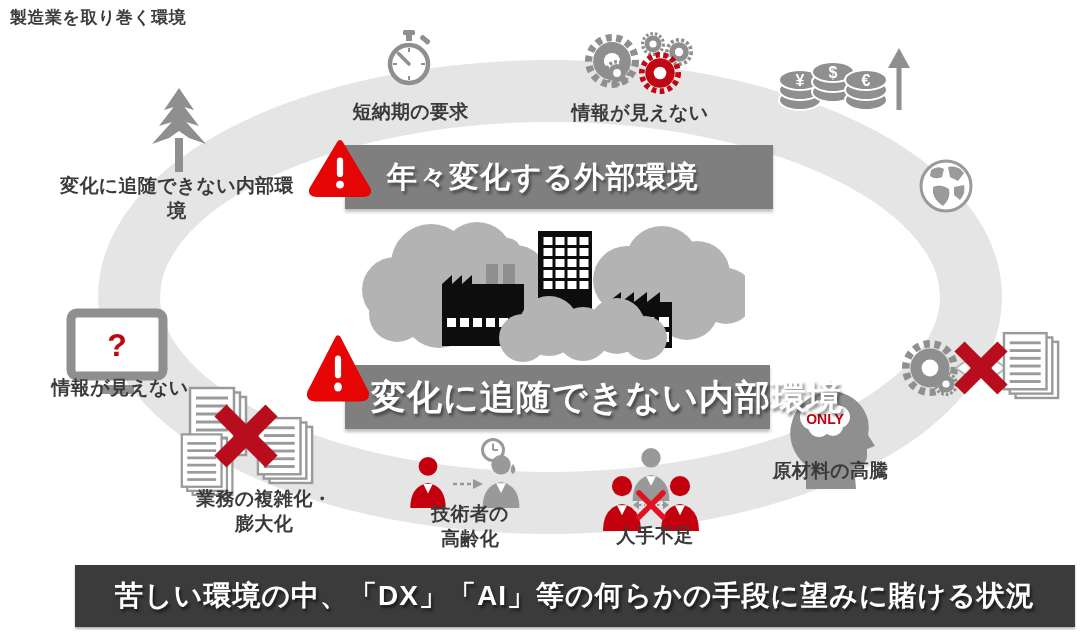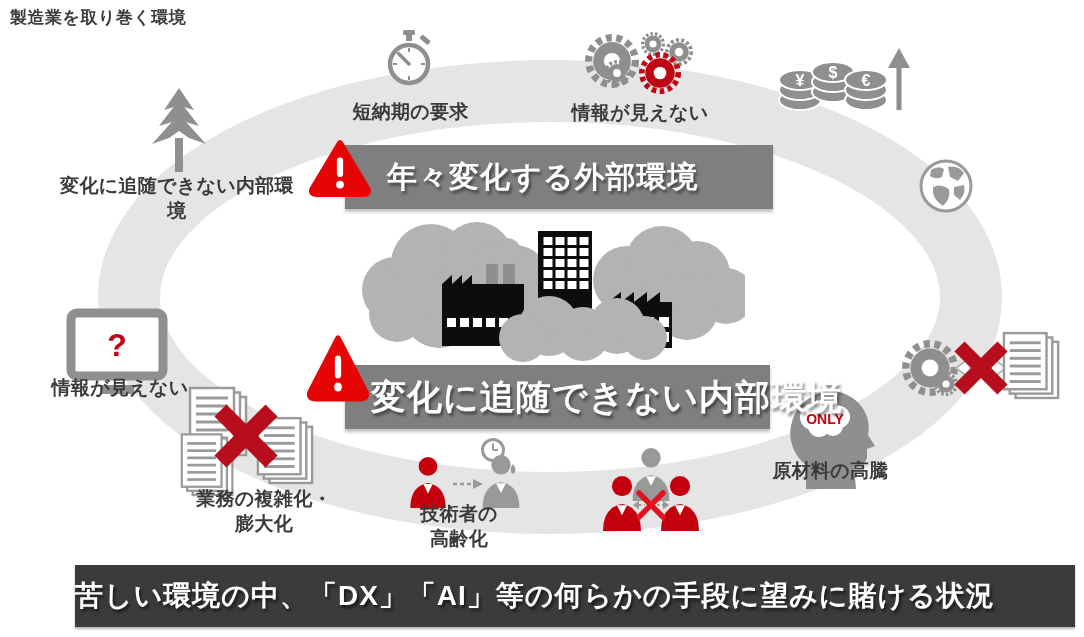--- a/index.html
+++ b/index.html
@@ -19,21 +19,21 @@
     background:#7f7f7f;display:flex;align-items:center;justify-content:flex-start;
     box-shadow:0 3px 3px rgba(0,0,0,.25);
   }
   .banner .btxt{
     color:#ffffff;font-weight:bold;text-shadow:2px 3px 3px rgba(0,0,0,.45);
     letter-spacing:1px;white-space:nowrap;
   }
   .banner.external .btxt{font-size:30px;}
   .banner.internal .btxt{font-size:35px;}
   .conclusion{
-    background:#3b3b3b;display:flex;align-items:center;
+    background:#3b3b3b;display:flex;align-items:center;justify-content:center;
     box-shadow:0 2px 2px rgba(0,0,0,.3);
   }
   .conclusion .btxt{
     color:#ffffff;font-weight:bold;font-size:28px;letter-spacing:1px;
     text-shadow:2px 3px 3px rgba(0,0,0,.55);white-space:nowrap;
   }
   svg{display:block;}
 </style>
 </head>
 <body>
@@ -332,21 +332,22 @@
         <use href="#sym-warning" width="72" height="66"></use>
       </svg>
   </div>
 
   <div class="abs label" style="left:52px;top:174px;width:250px">変化に追随できない内部環境</div>
   <div class="abs label" style="left:328px;top:100px;width:165px">短納期の要求</div>
   <div class="abs label" style="left:555px;top:101px;width:170px">情報が見えない</div>
   <div class="abs label" style="left:189px;top:487px;width:150px">業務の複雑化・
 膨大化</div>
   <div class="abs label" style="left:35px;top:376px;width:170px">情報が見えない</div>
-  <div class="abs label" style="left:399px;top:502px;width:120px">技術者の
+  <div class="abs label" style="left:410px;top:502px;width:120px">技術者の
 高齢化</div>
+  <div class="abs label" style="left:595px;top:524px;width:120px">人手不足</div>
   <div class="abs label" style="left:768px;top:459px;width:125px">原材料の高騰</div>
 
   <div class="abs conclusion" style="left:75px;top:565px;width:1000px;height:62px">
     <span class="btxt">苦しい環境の中、「DX」「AI」等の何らかの手段に望みに賭ける状況</span>
   </div>
 
 </div>
 
 </body></html>

